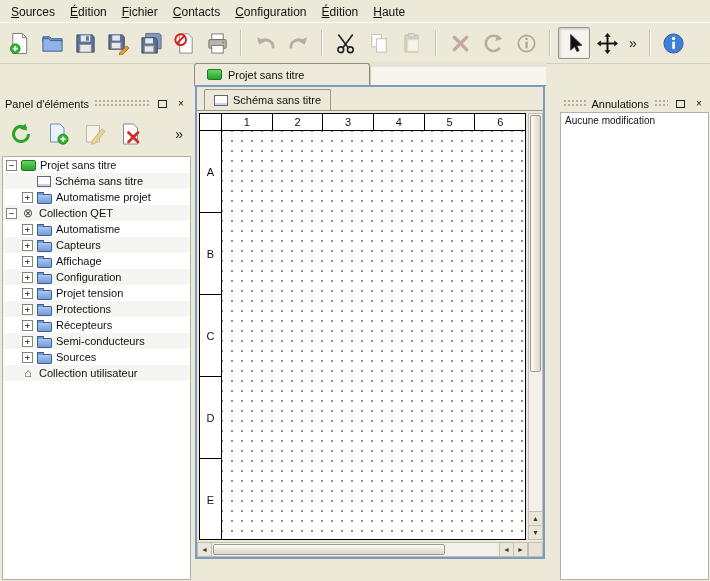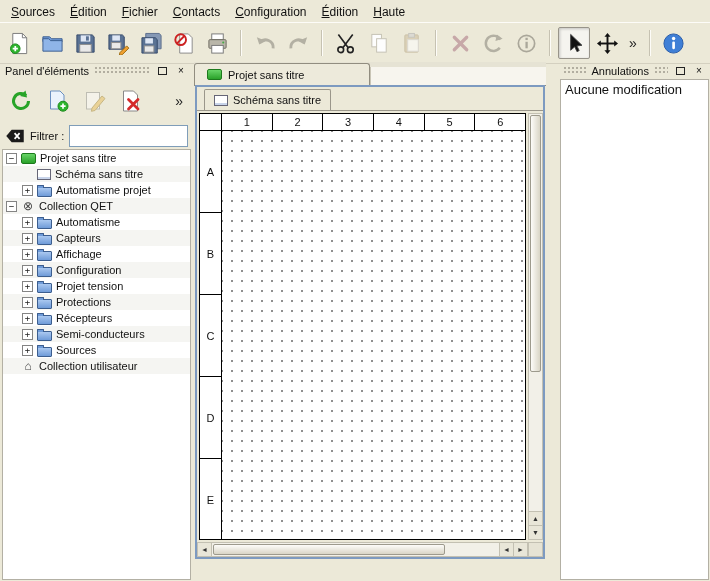--- a/index.html
+++ b/index.html
@@ -17,21 +17,21 @@
   .tbtn{width:30px;height:30px;display:flex;align-items:center;justify-content:center;
         border:1px solid transparent;border-radius:2px;flex:none;}
   .tbtn svg{width:23px;height:23px;display:block;}
   .tbtn.pressed{border:1px solid #98948a;background:#f5f4ef;box-shadow:inset 1px 1px 3px rgba(0,0,0,.2);}
   .tsep{width:1px;height:26px;background:#c6c2b2;border-right:1px solid #fdfcf8;margin:0 6px;flex:none;}
   .chev{font-size:14px;color:#222;padding:0 5px;}
 
   
   .left-dock{position:absolute;left:2px;top:62px;width:189px;bottom:1px;display:flex;flex-direction:column;}
   .right-dock{position:absolute;left:548px;top:62px;right:1px;bottom:1px;display:flex;flex-direction:column;padding-left:12px;}
-  .dock-titlebar{height:17px;display:flex;align-items:center;font-size:11px;gap:5px;padding:0 3px;flex:none;}
+  .dock-titlebar{height:17px;display:flex;align-items:center;font-size:11px;gap:5px;padding:0 3px;flex:none;margin-top:33px;}
   .dock-dots{flex:1;height:9px;background-image:radial-gradient(#b2aea0 1px,transparent 1.2px);background-size:4px 4px;}
   .dock-dots.small{flex:0 0 14px;}
   .dock-btn{width:14px;height:13px;display:flex;align-items:center;justify-content:center;
             font-size:10px;line-height:10px;color:#111;flex:none;}
   .float-box{width:7px;height:6px;border:1px solid #222;background:#ece9d8;display:block;}
 
   
   .panel-toolbar{height:40px;display:flex;align-items:center;gap:5px;padding:2px 3px;flex:none;}
   .pbtn{width:30px;height:30px;display:flex;align-items:center;justify-content:center;
         border:1px solid transparent;border-radius:2px;flex:none;}
@@ -100,21 +100,21 @@
   .sb-sp{flex:1;}
   .sb-btn{flex:none;display:flex;align-items:center;justify-content:center;
           font-size:7px;color:#333;background:#e9e6d8;}
   .vsb .sb-btn{height:13px;border-top:1px solid #c3c0b2;}
   .hsb .sb-btn{width:13px;border-left:1px solid #c3c0b2;}
   .hsb .sb-btn.first{border-left:none;border-right:1px solid #c3c0b2;}
   .sb-corner{position:absolute;right:0;bottom:0;width:15px;height:15px;background:#e6e3d4;
              border:1px solid #c3c0b2;box-sizing:border-box;}
 
   
-  .undo-list{flex:1;background:#fff;border:1px solid #b3b0a4;font-size:13px;padding:2px 4px;overflow:hidden;}
+  .undo-list{flex:1;background:#fff;border:1px solid #b3b0a4;font-size:10px;padding:2px 4px;overflow:hidden;}
 </style>
 </head>
 <body>
 
 <div class="app">
 
   <div class="menubar">
     <span class="menu-item">Sources</span>
     <span class="menu-item">Édition</span>
     <span class="menu-item">Fichier</span>
@@ -335,30 +335,20 @@
             <svg viewBox="0 0 24 24" width="24" height="24">
               <path d="M3.5 2h10L17.5 6v16H3.5z" fill="#fff" stroke="#888"></path>
               <path d="M8.5 10.5L18 20M18 10.5l-9.5 9.5" stroke="#d42a2a" stroke-width="2.8" stroke-linecap="round"></path>
             </svg>
           </span>
         </div>
       <div class="panel-spacer"></div>
       <div class="chev">»</div>
     </div>
 
-    <div class="filter-row">
-      <span class="filter-clear">
-          <svg viewBox="0 0 24 18" width="20" height="16">
-            <path d="M8 1.5h14.5v15H8L1.5 9z" fill="#1b1b1b"></path>
-            <path d="M11.5 5.5l6 7M17.5 5.5l-6 7" stroke="#fff" stroke-width="2"></path>
-          </svg>
-        </span>
-      <span class="filter-label">Filtrer :</span>
-      <input class="filter-input" type="text" value="" style="">
-    </div>
 
     <div class="tree">
       <div class="trow" style="padding-left:3px">
         <span class="exp">−</span>
         <span class="ticon i-project"></span>
         <span class="tlabel">Projet sans titre</span>
       </div>
       <div class="trow" style="padding-left:19px">
         <span class="exp hidden"></span>
         <span class="ticon i-schema"></span>

